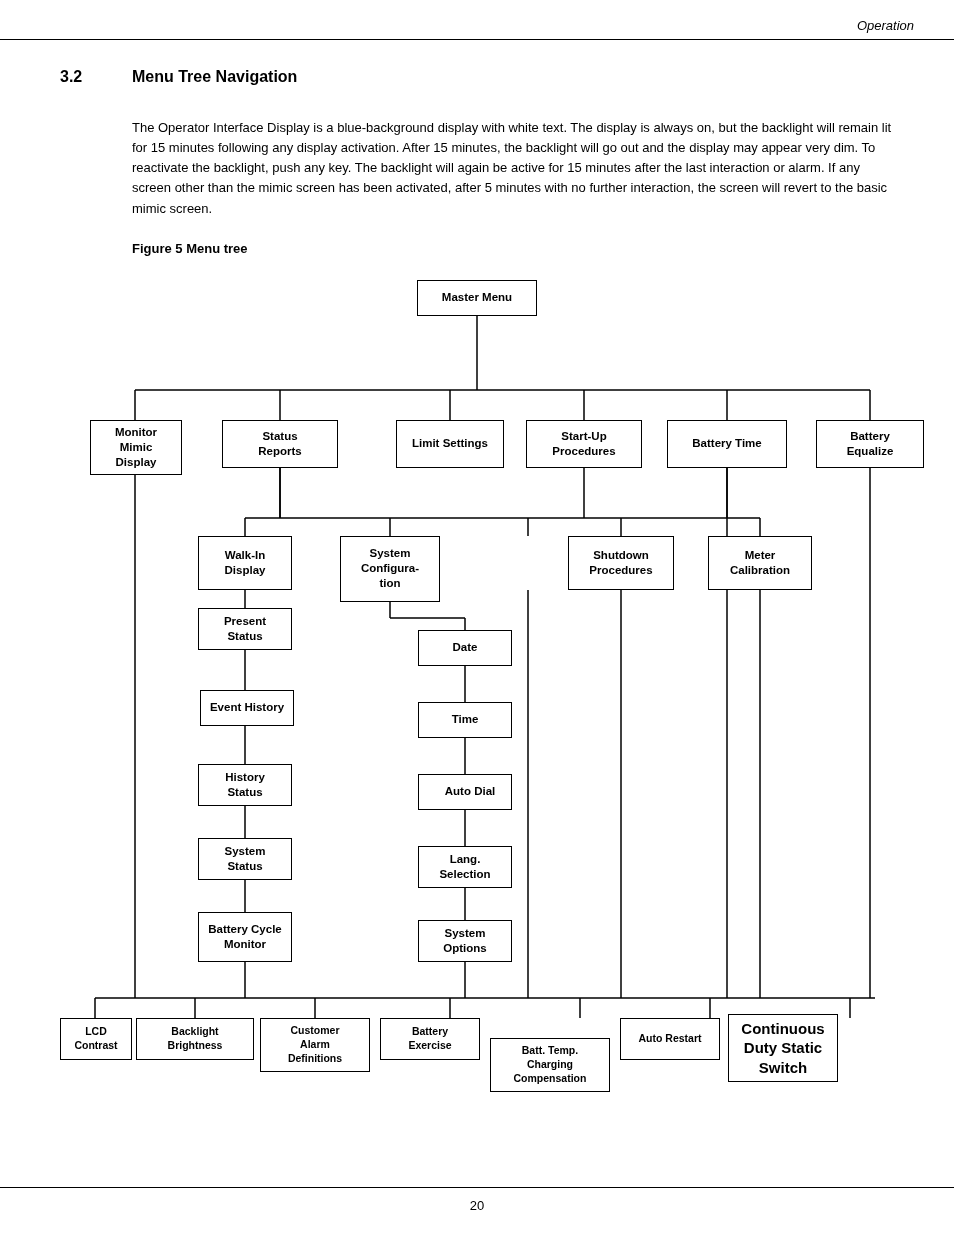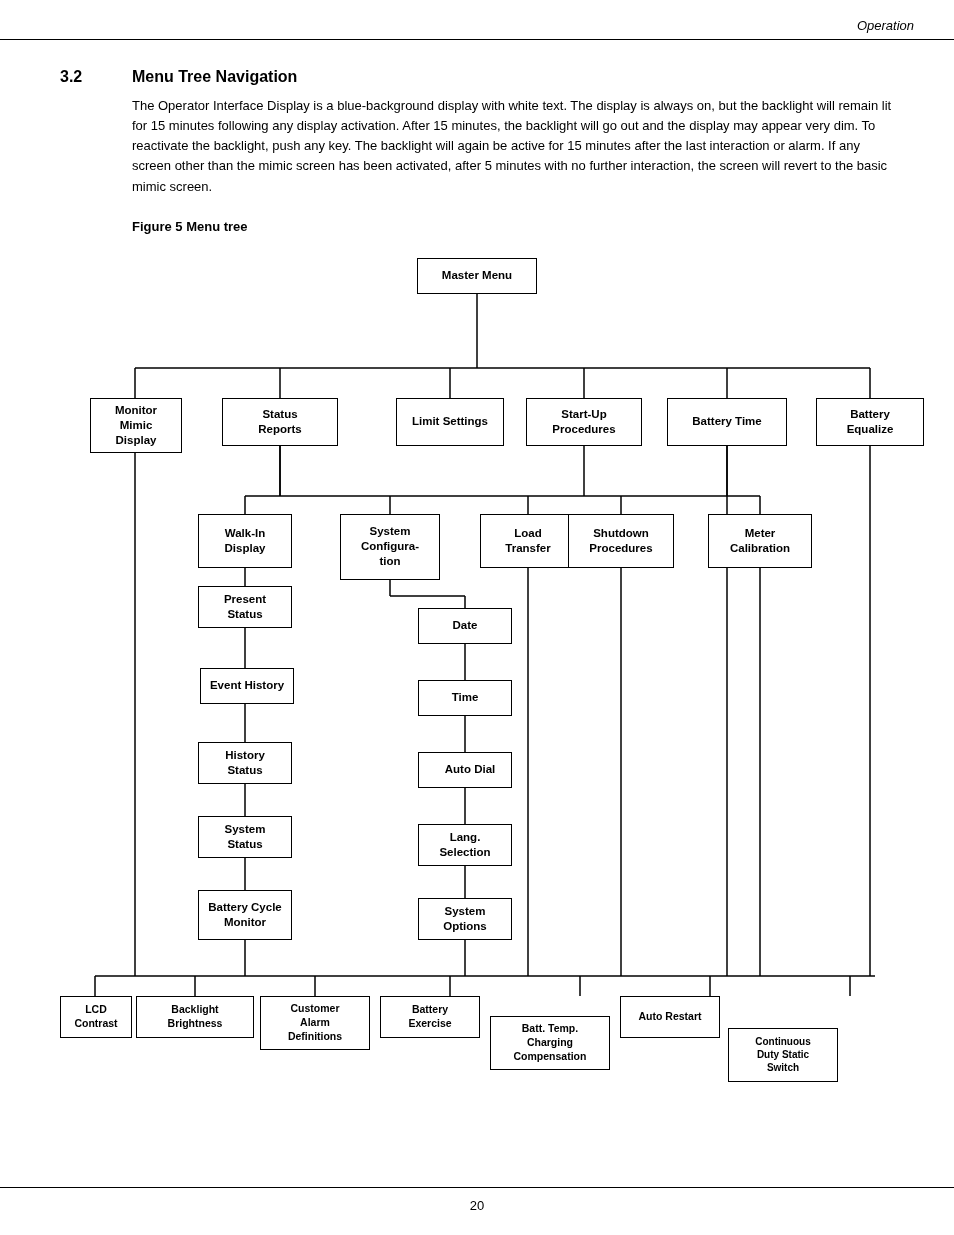--- a/index.html
+++ b/index.html
@@ -22,21 +22,21 @@
       margin-bottom: 0;
     }
 
     .page-content {
       padding: 28px 60px 60px 60px;
     }
 
     .section-heading {
       display: flex;
       gap: 32px;
-      margin-bottom: 10px;
+      margin-bottom: 32px;
       align-items: center;
     }
     .section-number {
       font-weight: bold;
       font-size: 16px;
       min-width: 40px;
     }
     .section-title {
       font-weight: bold;
       font-size: 16px;
@@ -232,24 +232,20 @@
       <span style="white-space:pre-line;">Walk-In
 Display</span>
     </div>
 
     <div class="abs-node node" style="left:280px; top:266px; width:100px; min-height:66px;">
       <span style="white-space:pre-line;">System
 Configura-
 tion</span>
     </div>
 
-    <div class="abs-node node" style="left:420px; top:266px; width:96px; min-height:54px;">
-      <span style="white-space:pre-line;">Load
-Transfer</span>
-    </div>
 
     <div class="abs-node node" style="left:508px; top:266px; width:106px; min-height:54px;">
       <span style="white-space:pre-line;">Shutdown
 Procedures</span>
     </div>
 
     <div class="abs-node node" style="left:648px; top:266px; width:104px; min-height:54px;">
       <span style="white-space:pre-line;">Meter
 Calibration</span>
     </div>
@@ -323,21 +319,21 @@
     <div class="abs-node node" style="left:430px; top:748px; width:120px; min-height:54px; font-size:10.5px;margin-top:20px;">
       <span style="white-space:pre-line;">Batt. Temp.
 Charging
 Compensation</span>
     </div>
 
     <div class="abs-node node" style="left:560px; top:748px; width:100px; min-height:42px; font-size:10.5px;">
       <span style="white-space:pre-line;">Auto Restart</span>
     </div>
 
-    <div class="abs-node node" style="left:668px; top:780px; width:110px; min-height:54px; font-size:10px;">
+    <div class="abs-node node" style="left:668px; top:744px; width:110px; min-height:54px; font-size:15px;">
       <span style="white-space:pre-line;">Continuous
 Duty Static
 Switch</span>
     </div>
 
   </div>
 
 </div>
 
 <div class="page-footer">

